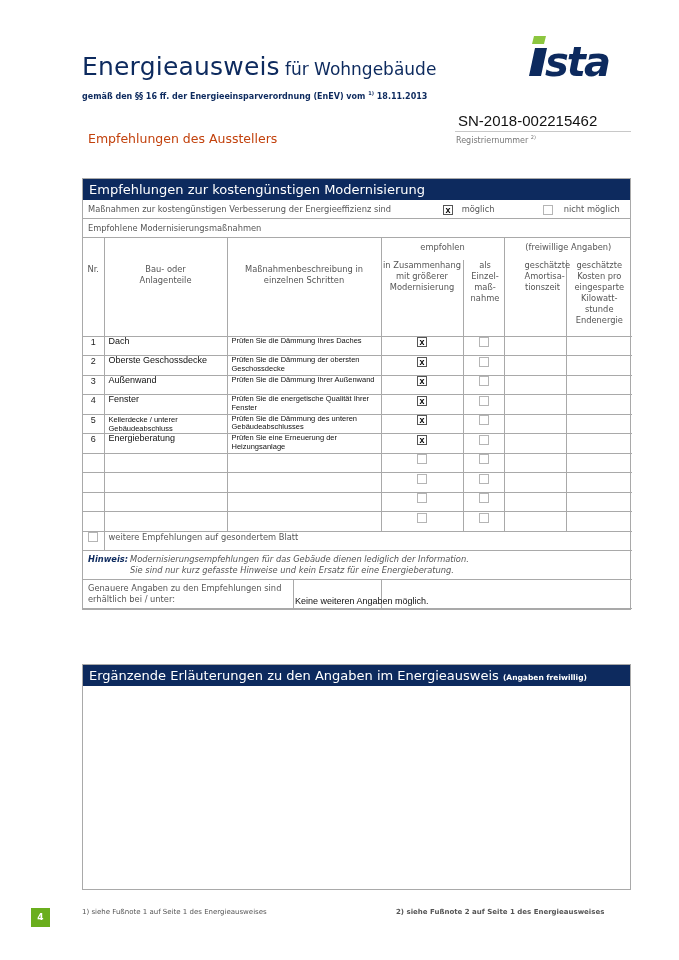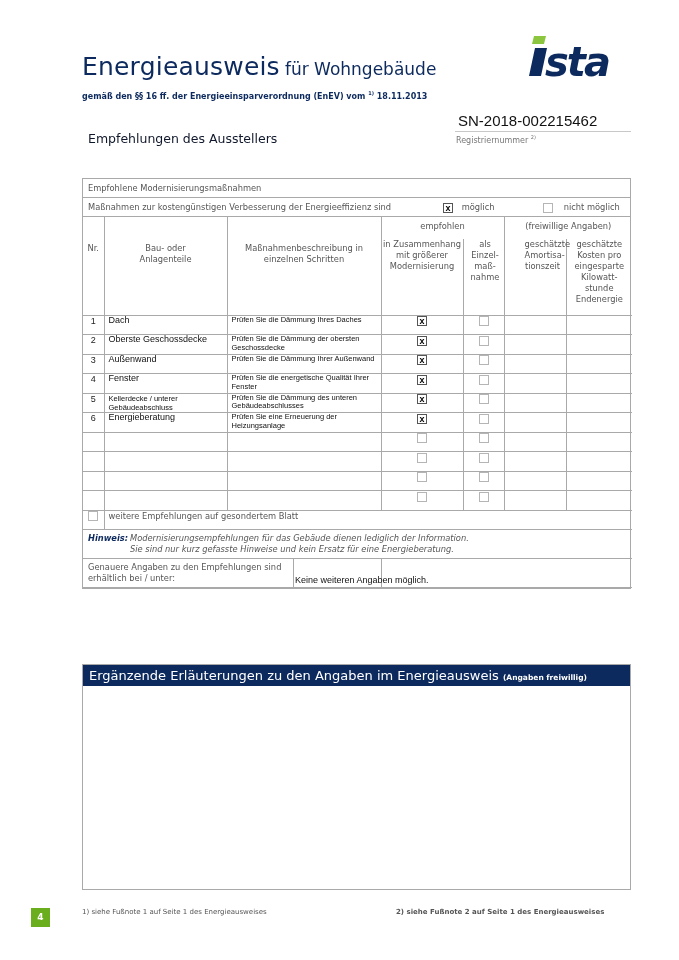--- a/index.html
+++ b/index.html
@@ -7,21 +7,21 @@
   body { position: relative; font-family: "DejaVu Sans", sans-serif; color: #333; }
 
   .title { position: absolute; left: 82px; top: 52px; color: #0d2a5e; white-space: nowrap; }
   .title .big { font-size: 25px; font-weight: normal; letter-spacing: 0.2px; }
   .title .small { font-size: 17px; }
   .subtitle { position: absolute; left: 82px; top: 90px; font-size: 8px; font-weight: bold; color: #0d2a5e; white-space: nowrap; }
   .subtitle sup { font-size: 5px; }
 
   .logo { position: absolute; left: 528px; top: 30px; width: 104px; height: 50px; }
 
-  .section-title { position: absolute; left: 88px; top: 131px; font-size: 12.5px; color: #0f172a; }
+  .section-title { position: absolute; left: 88px; top: 131px; font-size: 12.5px; color: #c2410c; }
   .regnum-value { position: absolute; left: 458px; top: 112px; font-family: "Liberation Sans", sans-serif; font-size: 15px; color: #111; }
   .regnum-line { position: absolute; left: 455px; top: 131px; width: 176px; border-top: 1px solid #c8c8c8; }
   .regnum-label { position: absolute; left: 456px; top: 134px; font-size: 8px; color: #777; }
   .regnum-label sup { font-size: 5px; }
 
   .panel { position: absolute; left: 82px; width: 549px; border: 1px solid #a9a9a9; }
   .panel-head { background: #0d2a5e; color: #fff; height: 21px; line-height: 21px; padding-left: 6px; font-size: 13px; }
   .panel-head .note { font-size: 7.5px; font-weight: bold; }
 
   table.grid { border-collapse: collapse; width: 100%; table-layout: fixed; font-size: 8.3px; color: #555; }
@@ -69,33 +69,34 @@
 
 <div class="section-title">Empfehlungen des Ausstellers</div>
 <div class="regnum-value">SN-2018-002215462</div>
 <div class="regnum-line"></div>
 <div class="regnum-label">
   <span>Registriernummer</span>
   <sup>2)</sup>
 </div>
 
 <div class="panel" style="top:178px;">
-
-  <div class="row-line">Empfohlene Modernisierungsmaßnahmen</div>
+  <div class="panel-head">Empfehlungen zur kostengünstigen Modernisierung</div>
+
   <div class="row-line">
     <span>Maßnahmen zur kostengünstigen Verbesserung der Energieeffizienz sind</span>
     <span style="position:absolute; left:360px; top:0;">
       <span class="cb checked">x</span>
       <span style="margin-left:6px;">möglich</span>
     </span>
     <span style="position:absolute; left:460px; top:0;">
       <span class="cb"></span>
       <span style="margin-left:8px;">nicht möglich</span>
     </span>
   </div>
+  <div class="row-line">Empfohlene Modernisierungsmaßnahmen</div>
 
   <table class="grid">
     <colgroup>
       <col style="width:21px">
         <col style="width:123px">
         <col style="width:154px">
         <col style="width:82px">
         <col style="width:41px">
         <col style="width:62px">
         <col style="width:66px">

